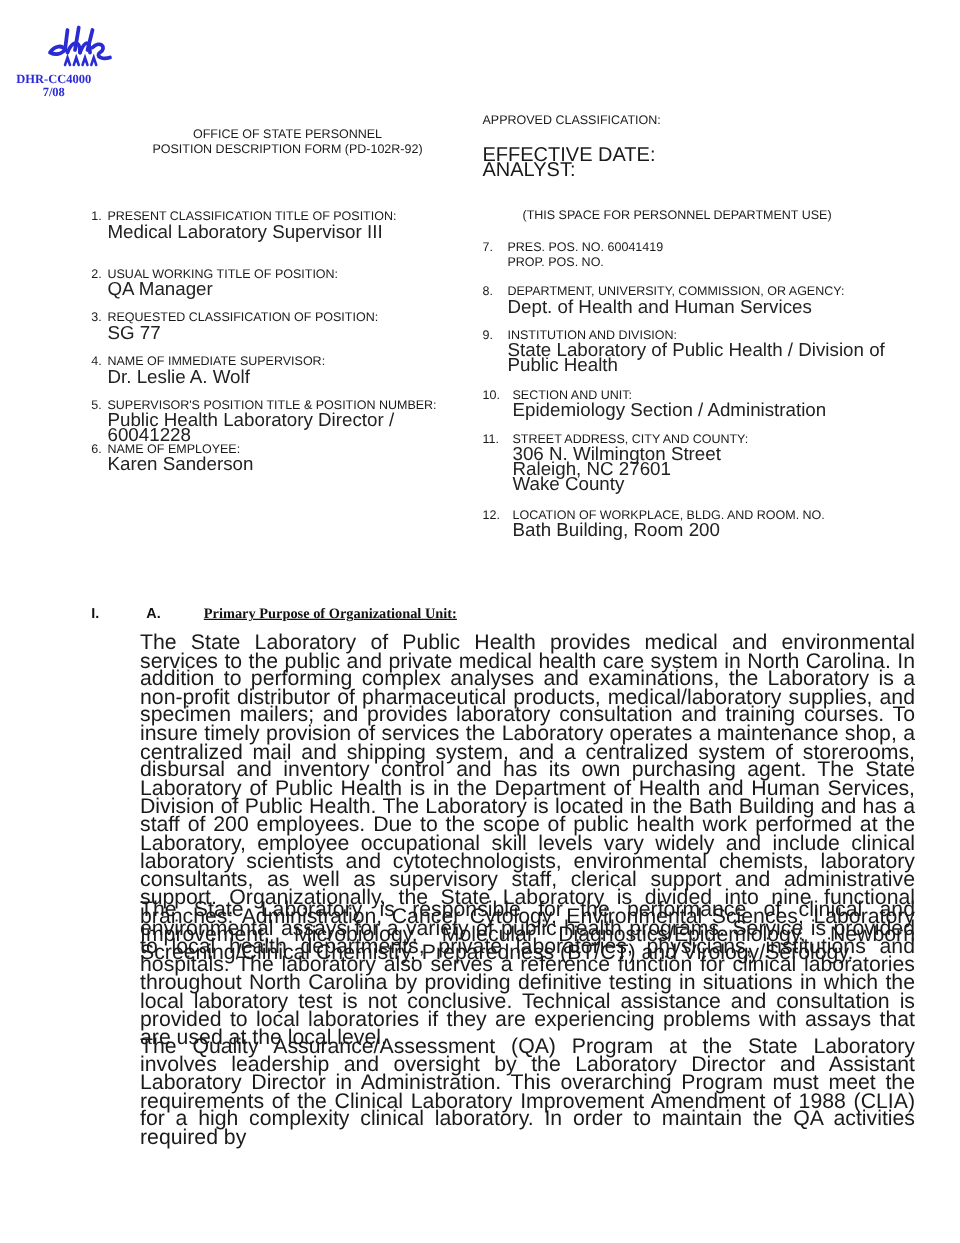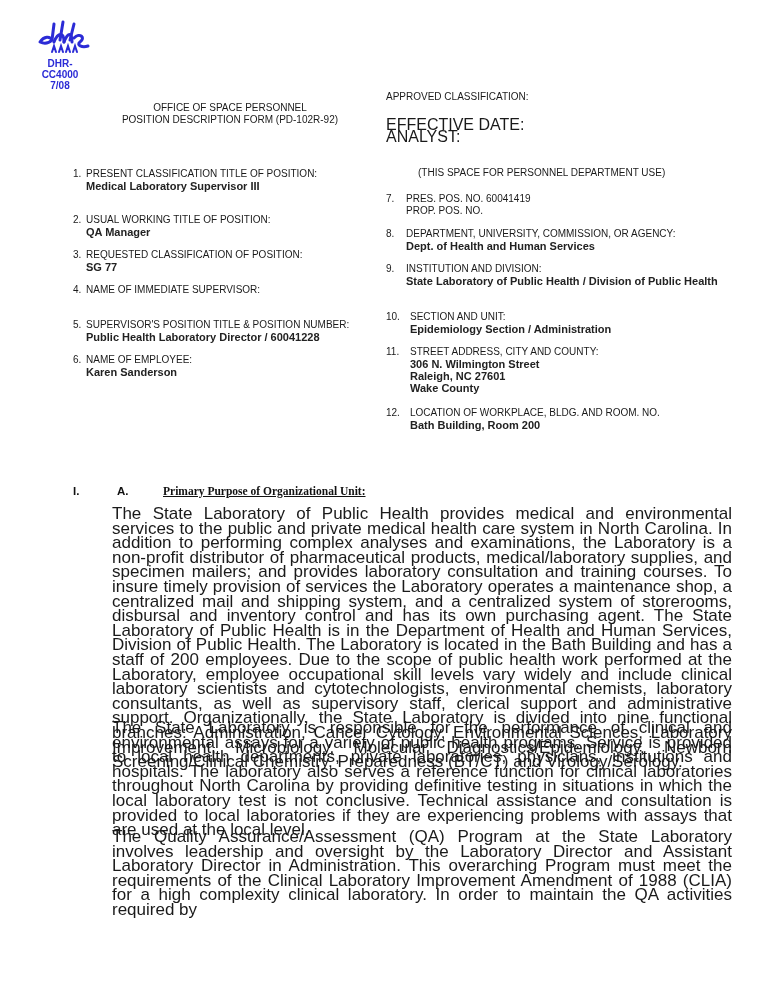--- a/index.html
+++ b/index.html
@@ -3,41 +3,42 @@
   <meta charset="utf-8">
   <style>
     html, body { margin: 0; padding: 0; background: #ffffff; }
     body {
       width: 768px; height: 994px; position: relative; overflow: hidden;
       font-family: "Liberation Sans", sans-serif; color: #111111;
     }
     .logo { position: absolute; left: 36px; top: 18px; width: 54px; height: 42px; }
     .logo svg { width: 54px; height: 42px; display: block; }
     .form-code {
-      position: absolute; left: 30px; top: 58px; width: 60px;
+      position: absolute; left: 13px; top: 58px; width: 60px;
       text-align: center; font-weight: bold; font-size: 10px; line-height: 11px;
       color: #2b2bd6;
+      font-family: Liberation Serif, serif;
     }
     .office-head {
       position: absolute; left: 100px; top: 102px; width: 260px;
       text-align: center; font-size: 10px; line-height: 12px; color: #1a1a1a;
     }
     .approved {
       position: absolute; left: 386px; top: 91px; font-size: 10px; line-height: 12px; color: #1a1a1a;
     }
     .effective {
       position: absolute; left: 386px; top: 119px; font-size: 16px; line-height: 12px; color: #1a1a1a;
     }
     .space-note {
       position: absolute; left: 418px; top: 167px; font-size: 10px; line-height: 12px; color: #1a1a1a;
     }
     .item { position: absolute; font-size: 10px; line-height: 12px; color: #1a1a1a; }
     .item .num { position: absolute; left: 0; top: 0; }
     .item .lab { display: block; }
-    .item .val { display: block; font-size: 11px; color: #222; font-weight: bold; }
+    .item .val { display: block; font-size: 15px; color: #222; }
     .left-item { left: 73px; padding-left: 13px; width: 300px; }
     .left-item .num { left: 0; }
     .right-item { left: 386px; padding-left: 20px; width: 330px; }
     .right-item.two { padding-left: 24px; margin-top: 13px; }
 
     .section-row { position: absolute; top: 485px; left: 0; width: 768px; height: 16px;
       font-weight: bold; font-size: 11.5px; color: #111; }
     .section-row .roman { position: absolute; left: 73px; }
     .section-row .letter { position: absolute; left: 117px; }
     .section-row .heading { position: absolute; left: 163px; text-decoration: underline; font-family: Liberation Serif, serif; }
@@ -72,21 +73,21 @@
       <path d="M37 34 L 39 28 L 41 34"></path>
     </g>
   </svg>
 </div>
 <div class="form-code">
   <div>DHR-CC4000</div>
   <div>7/08</div>
 </div>
 
 <div class="office-head">
-  <div>OFFICE OF SPACE PERSONNEL</div>
+  <div>OFFICE OF STATE PERSONNEL</div>
   <div>POSITION DESCRIPTION FORM (PD-102R-92)</div>
 </div>
 
 <div class="approved">APPROVED CLASSIFICATION:</div>
 <div class="effective">
   <div>EFFECTIVE DATE:</div>
   <div>ANALYST:</div>
 </div>
 <div class="space-note">(THIS SPACE FOR PERSONNEL DEPARTMENT USE)</div>
 
@@ -101,20 +102,21 @@
   <span class="val">QA Manager</span>
 </div>
 <div class="item left-item" style="top:249px;">
   <span class="num">3.</span>
   <span class="lab">REQUESTED CLASSIFICATION OF POSITION:</span>
   <span class="val">SG 77</span>
 </div>
 <div class="item left-item" style="top:284px;">
   <span class="num">4.</span>
   <span class="lab">NAME OF IMMEDIATE SUPERVISOR:</span>
+  <span class="val">Dr. Leslie A. Wolf</span>
 </div>
 <div class="item left-item" style="top:319px;">
   <span class="num">5.</span>
   <span class="lab">SUPERVISOR'S POSITION TITLE &amp; POSITION NUMBER:</span>
   <span class="val">Public Health Laboratory Director / 60041228</span>
 </div>
 <div class="item left-item" style="top:354px;">
   <span class="num">6.</span>
   <span class="lab">NAME OF EMPLOYEE:</span>
   <span class="val">Karen Sanderson</span>

